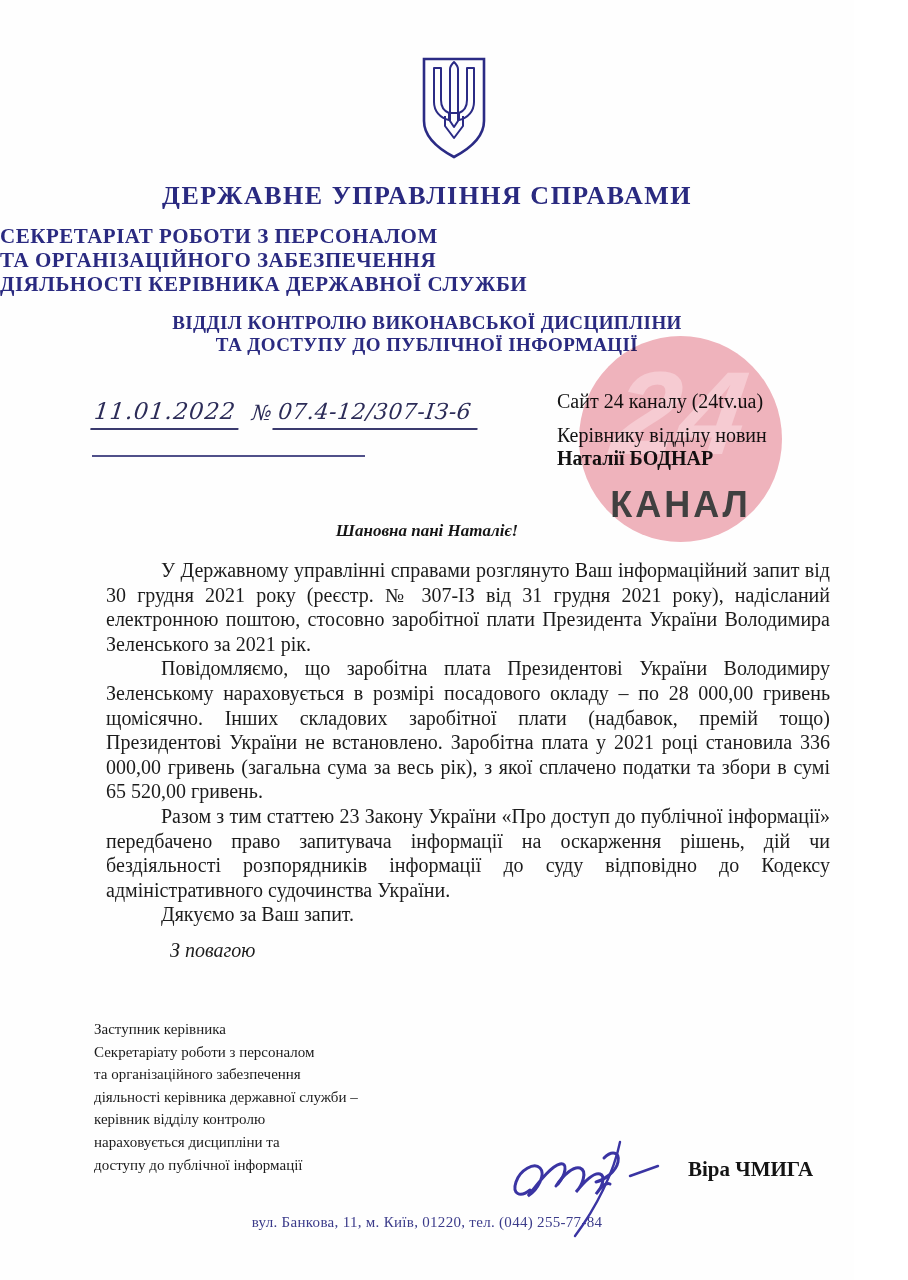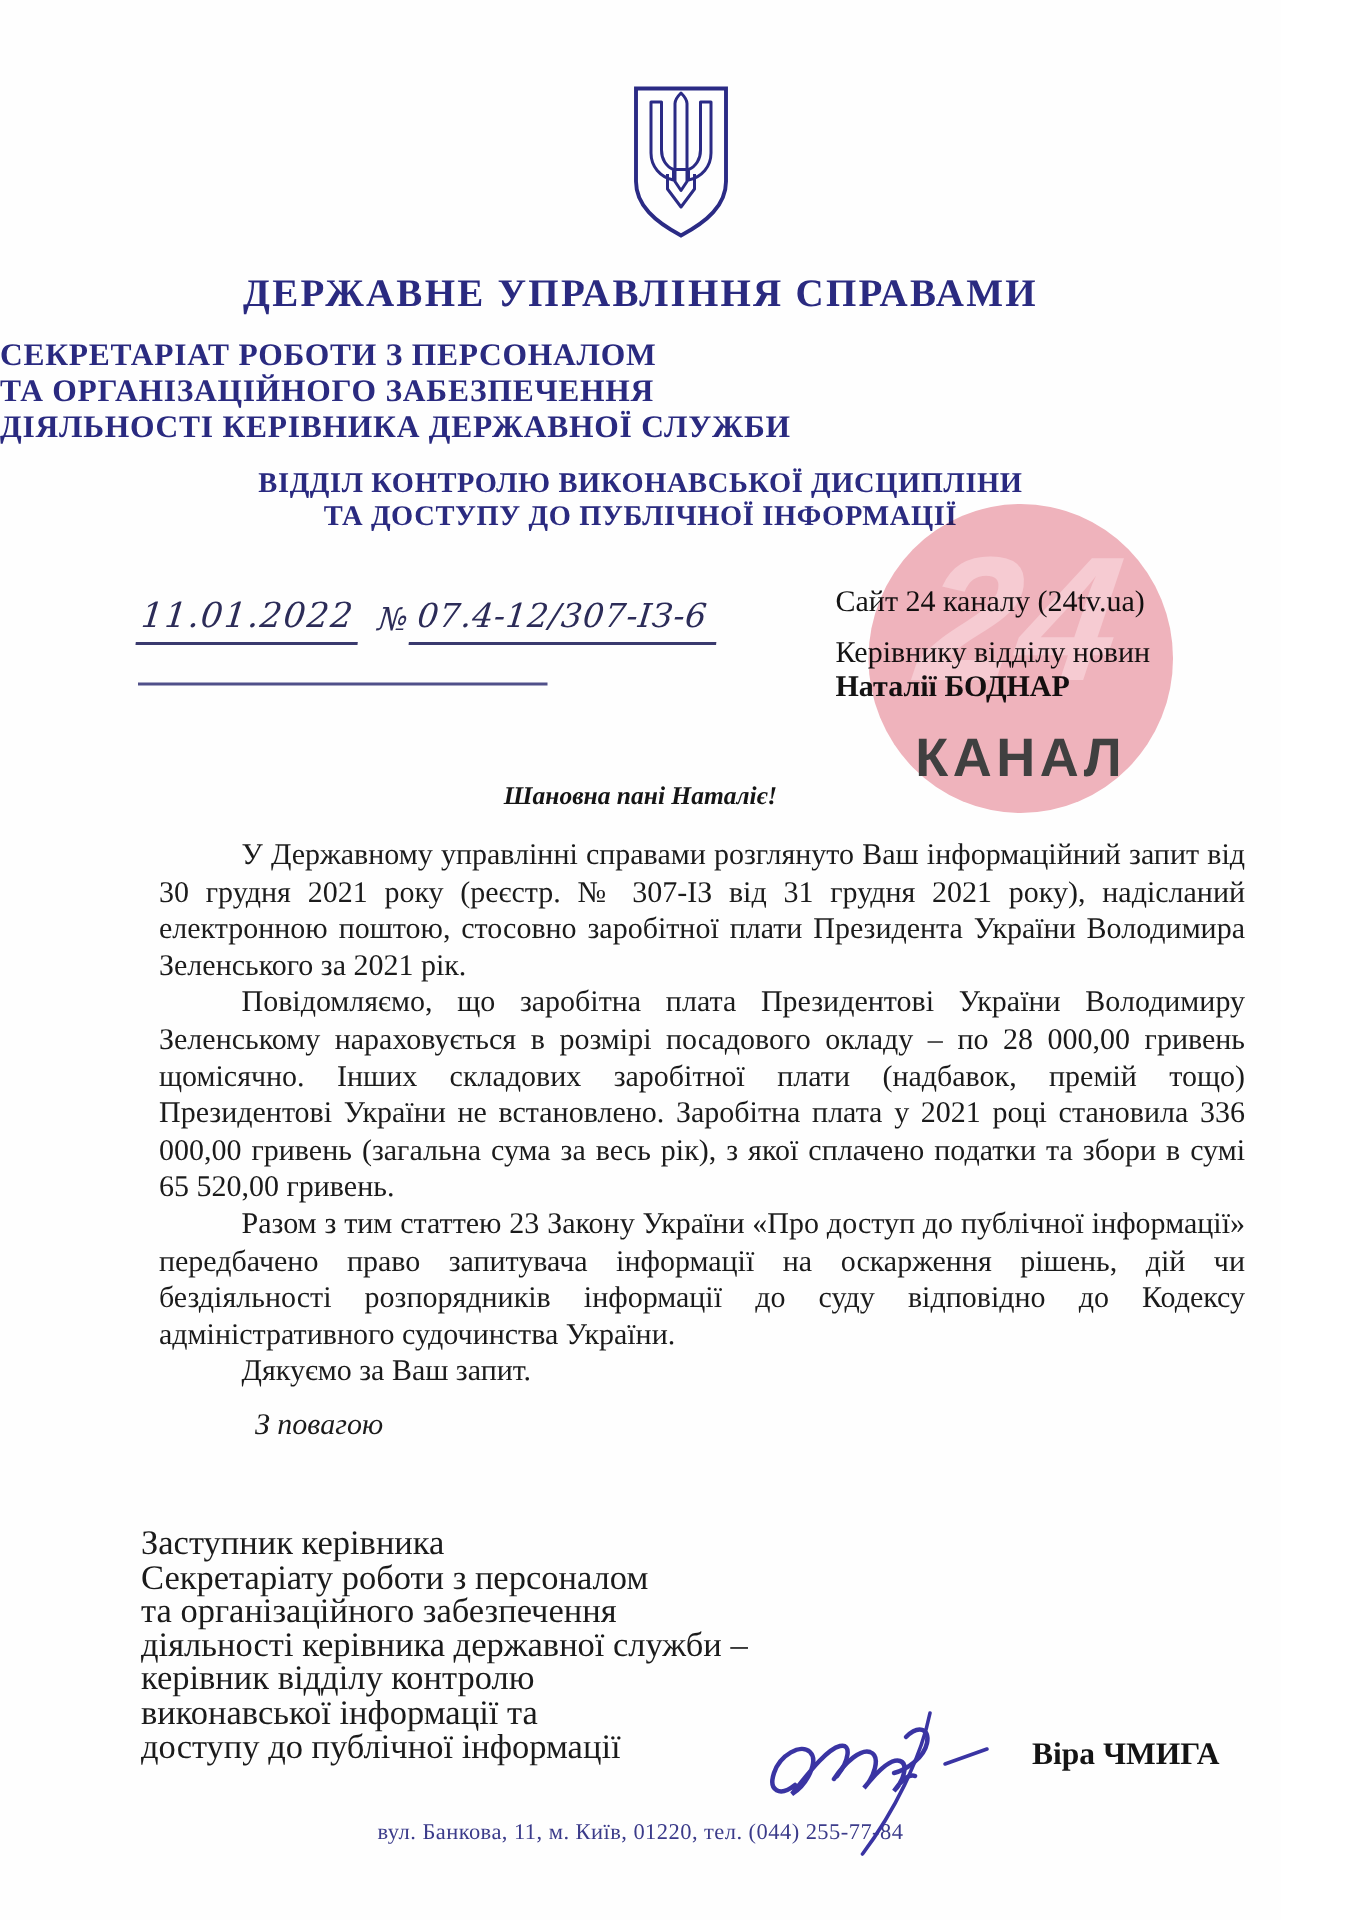--- a/index.html
+++ b/index.html
@@ -70,21 +70,21 @@
 
   
   .body-text {
     position:absolute; left:94px; top:558px; width:724px;
     font-size:20px; line-height:24.6px; text-align:justify; color:#1b1b1b; z-index:2;margin-left:12px;
   }
   .body-text p { text-indent:55px; margin:0; }
 
   
   .valediction { position:absolute; left:170px; top:939px; font-style:italic; font-size:20px; color:#1b1b1b; z-index:2;text-align:center; }
-  .position-block { position:absolute; left:94px; top:1018px; font-size:23px; line-height:22.6px; color:#1b1b1b; z-index:2; }
+  .position-block { position:absolute; left:94px; top:1018px; font-size:15px; line-height:22.6px; color:#1b1b1b; z-index:2; }
   .signature { position:absolute; left:500px; top:1128px; width:175px; height:112px; overflow:visible; z-index:4; }
   .signer-name { position:absolute; left:688px; top:1157px; font-weight:bold; font-size:21px; color:#141414; z-index:2; }
 
   
   .footer {
     position:absolute; top:1214px; left:0; width:100%; text-align:center;
     font-size:15px; color:#3b3b8a; letter-spacing:.3px; z-index:2;
   }
 </style>
 </head>
@@ -144,21 +144,21 @@
   </div>
 
   <div class="valediction">З повагою</div>
 
   <div class="position-block">
     <div>Заступник керівника</div>
     <div>Секретаріату роботи з персоналом</div>
     <div>та організаційного забезпечення</div>
     <div>діяльності керівника державної служби –</div>
     <div>керівник відділу контролю</div>
-    <div>виконавської інформації та</div>
+    <div>нараховується дисципліни та</div>
     <div>доступу до публічної інформації</div>
   </div>
 
   <svg class="signature" viewBox="0 0 175 112" xmlns="http://www.w3.org/2000/svg">
     <g fill="none" stroke="#3a34a3" stroke-width="3" stroke-linecap="round">
       <path d="M30,62 C20,70 12,66 16,54 C20,42 34,34 40,40 C46,46 38,62 28,68 C42,50 52,38 60,36 C68,34 66,46 58,56"></path>
       <path d="M56,58 C64,46 74,38 80,40 C88,43 82,58 76,64 C84,54 94,44 100,46 C106,48 102,60 96,66 C100,60 106,54 110,56"></path>
       <path d="M104,30 C112,22 120,24 118,34 C116,44 104,52 96,54"></path>
       <path d="M120,14 C114,44 96,80 75,108" stroke-width="2.4"></path>
       <path d="M130,48 L158,38" stroke-width="2.4"></path>

